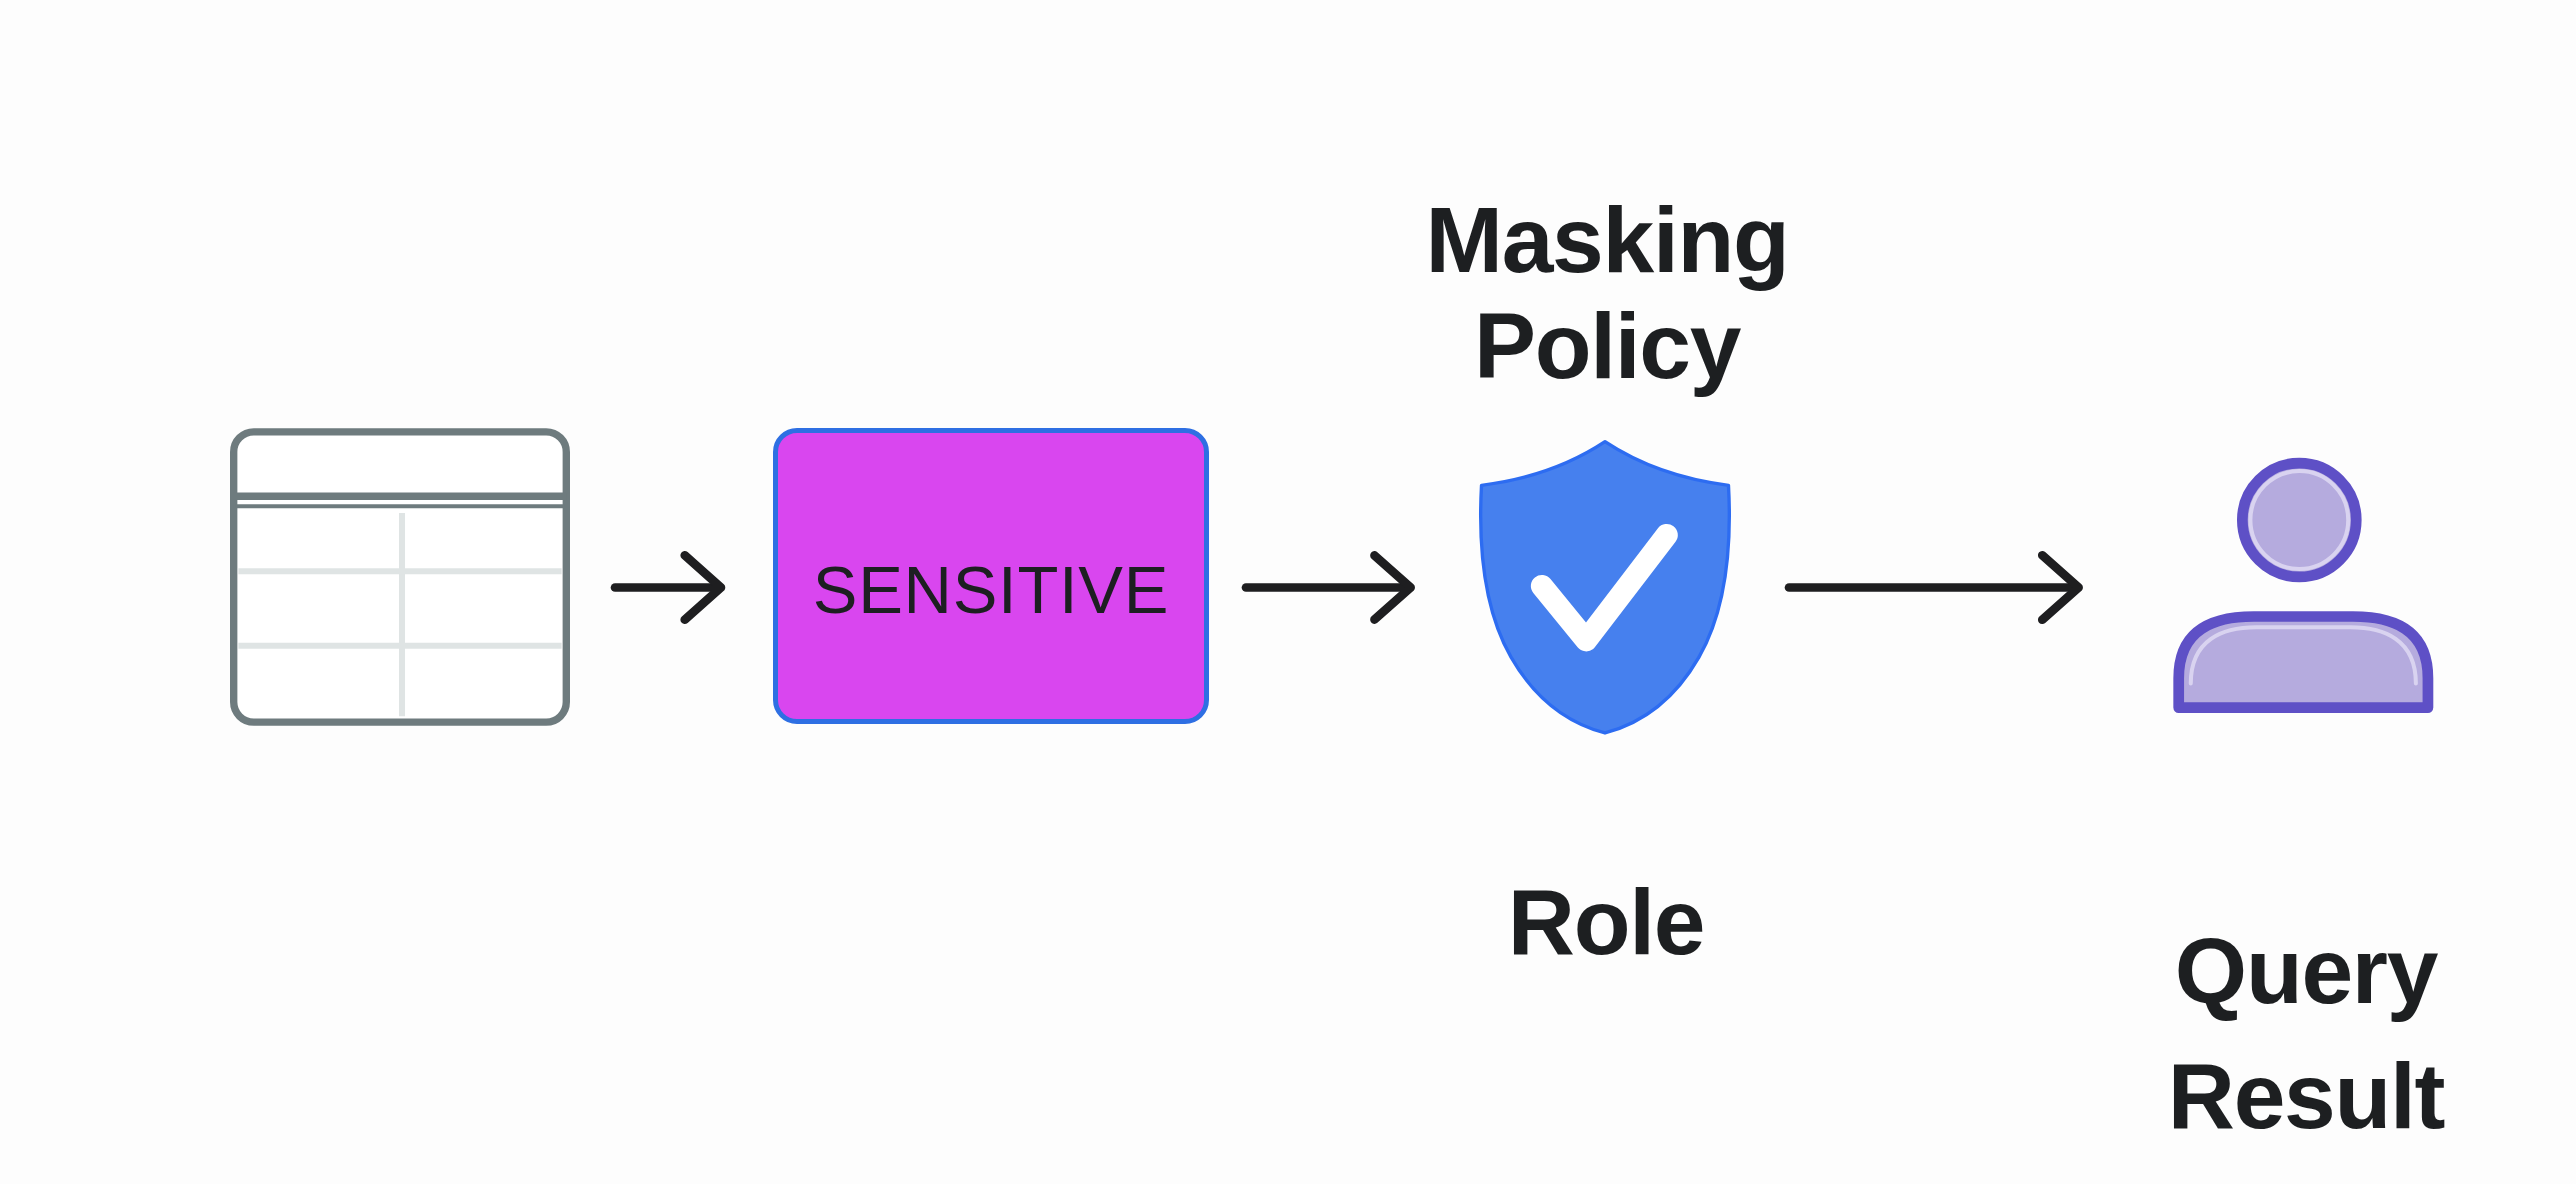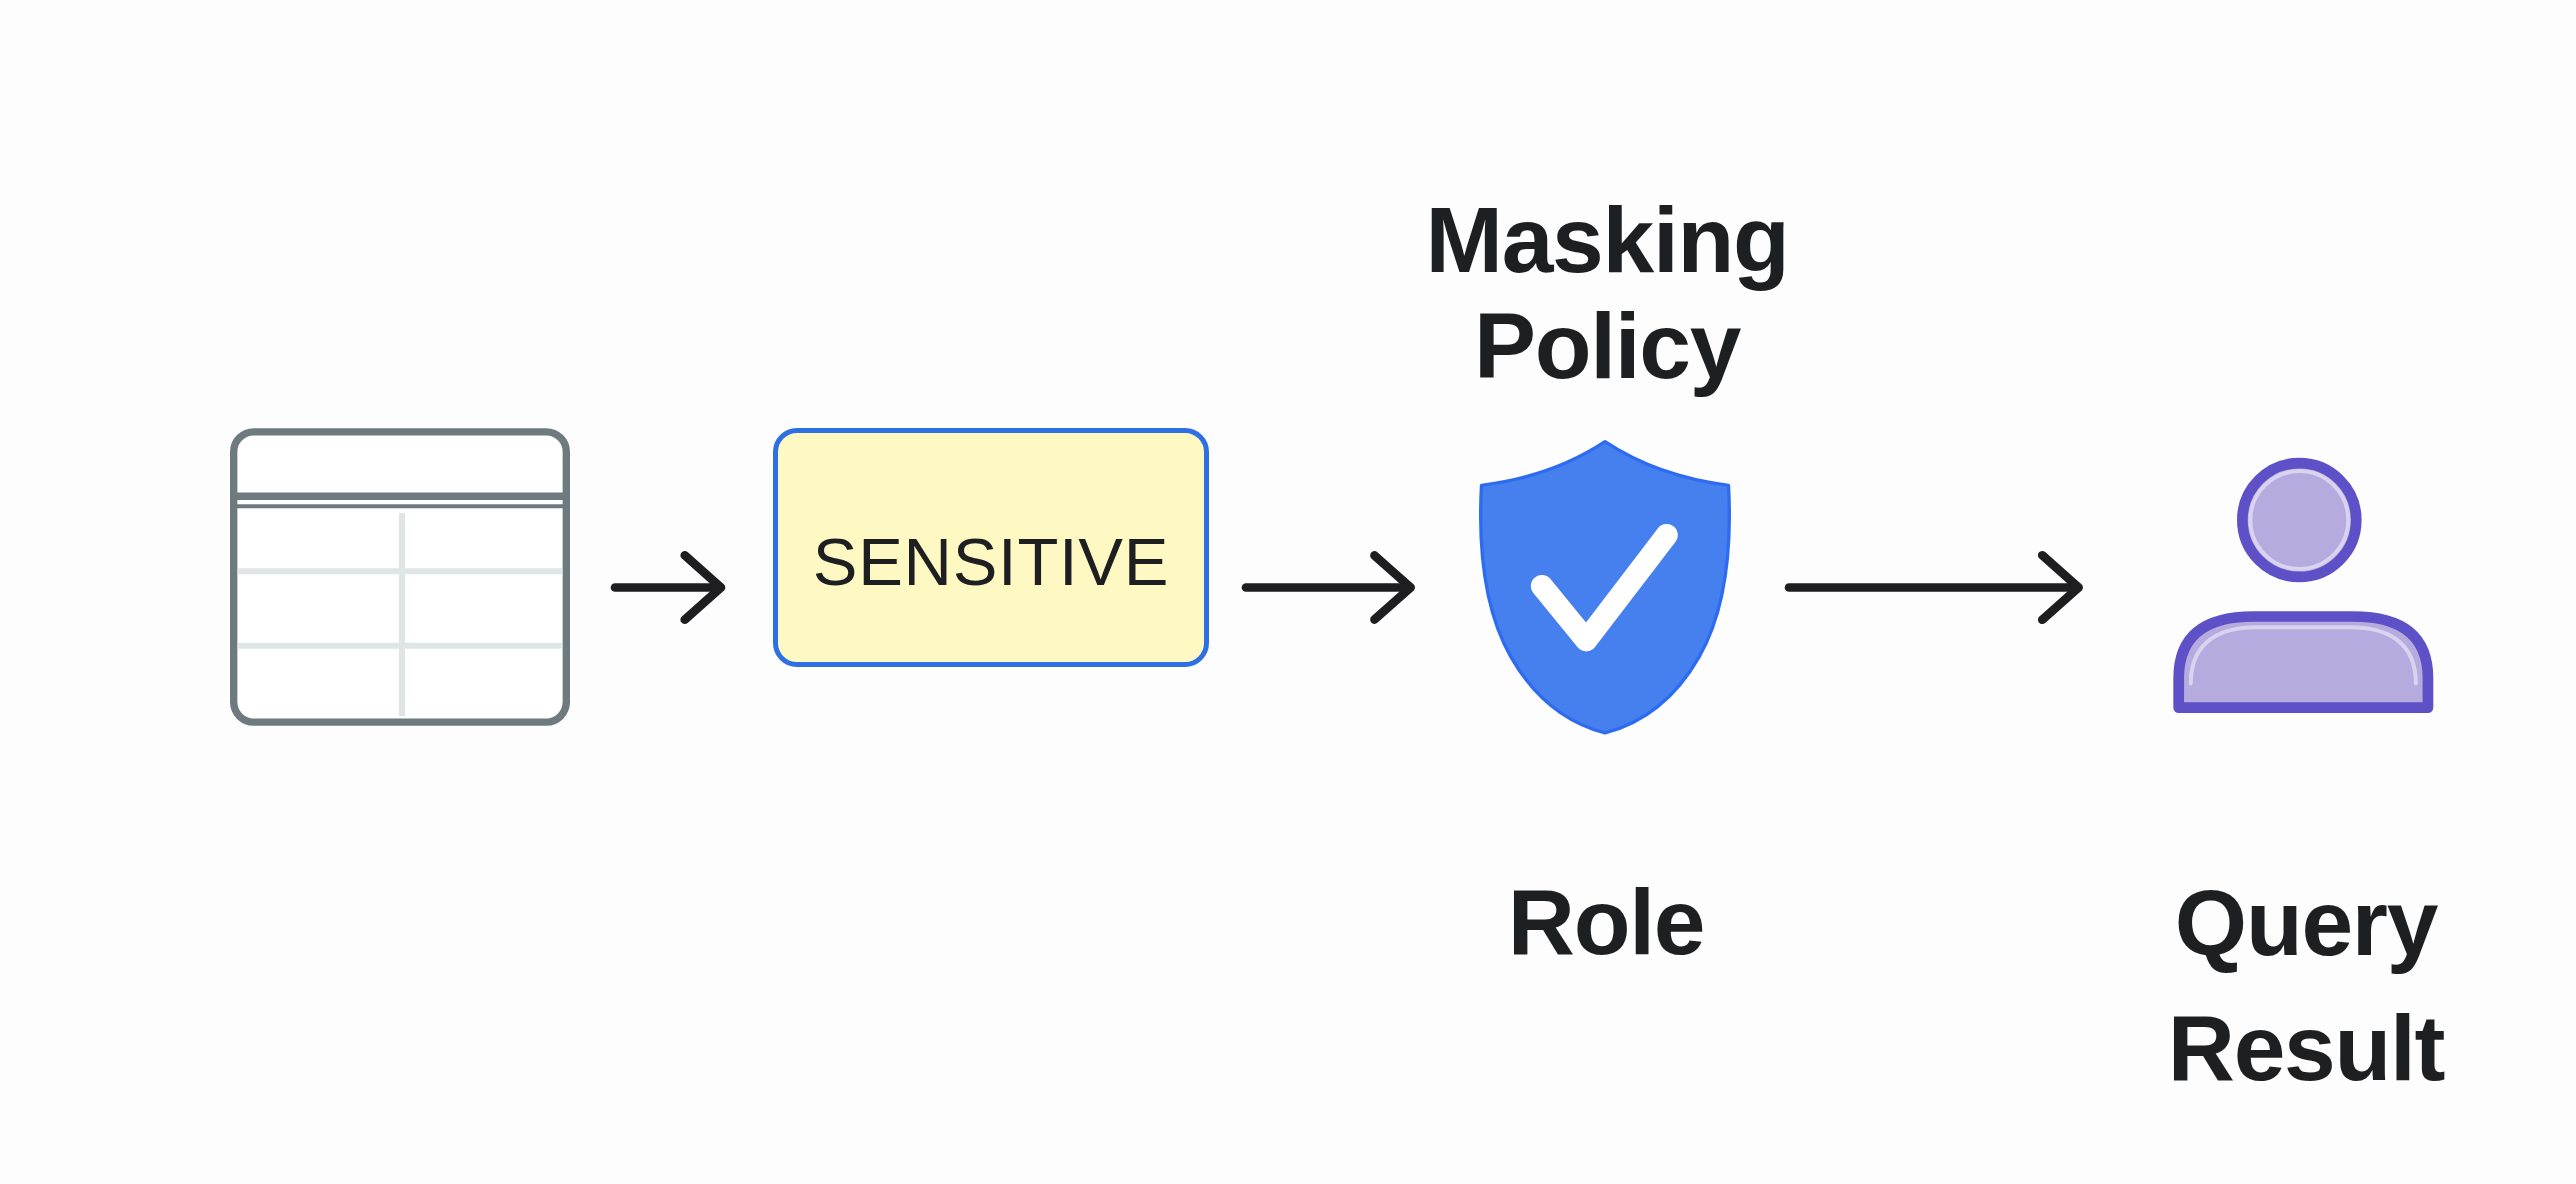--- a/index.html
+++ b/index.html
@@ -32,27 +32,27 @@
     letter-spacing:-1.3px;
     line-height:93px;
     text-align:center;
     white-space:nowrap;
   }
   .label.wrap{white-space:normal;}
   #lbl-table{left:199px;top:249px;width:402px;}
   #lbl-tag{left:780px;top:249px;width:402px;}
   #lbl-policy{left:1372px;top:187px;width:470px;line-height:106px;}
   #lbl-role{left:1405px;top:876px;width:402px;}
-  #lbl-user{left:2105px;top:861px;width:402px;line-height:125px;}
+  #lbl-user{left:2105px;top:909px;width:402px;line-height:125px;}
   .tagbox{
-    position:absolute;left:773px;top:428px;width:436px;height:239px;
+    position:absolute;left:773px;top:428px;width:436px;height:296px;
     box-sizing:border-box;
     border:5.4px solid var(--tag-border);
     border-radius:24px;
-    background:#fef9c3;
+    background:#d946ef;
     display:flex;align-items:center;justify-content:center;
     padding-top:27px;
   }
   .tagbox .tagtext{
     font-size:67px;font-weight:400;letter-spacing:0.7px;color:var(--text);
   }
   .icon{position:absolute;}
   #icon-table{left:229px;top:427px;}
   #arrow-1{left:607px;top:547px;}
   #arrow-2{left:1238px;top:547px;}

